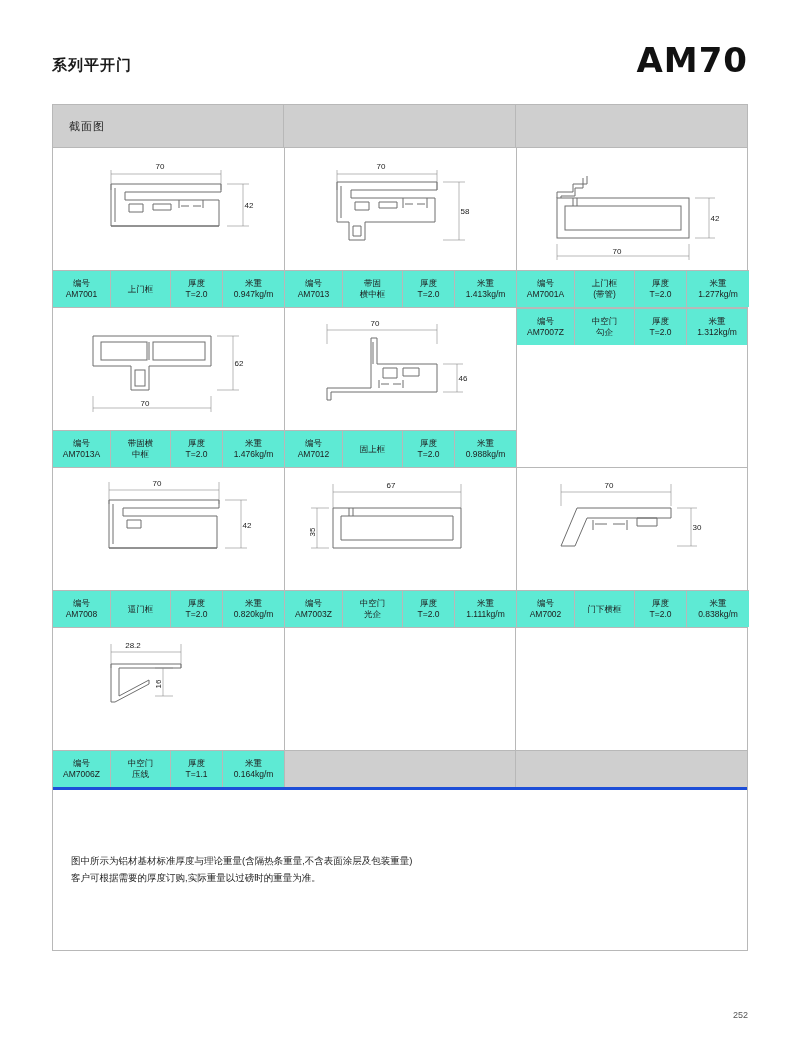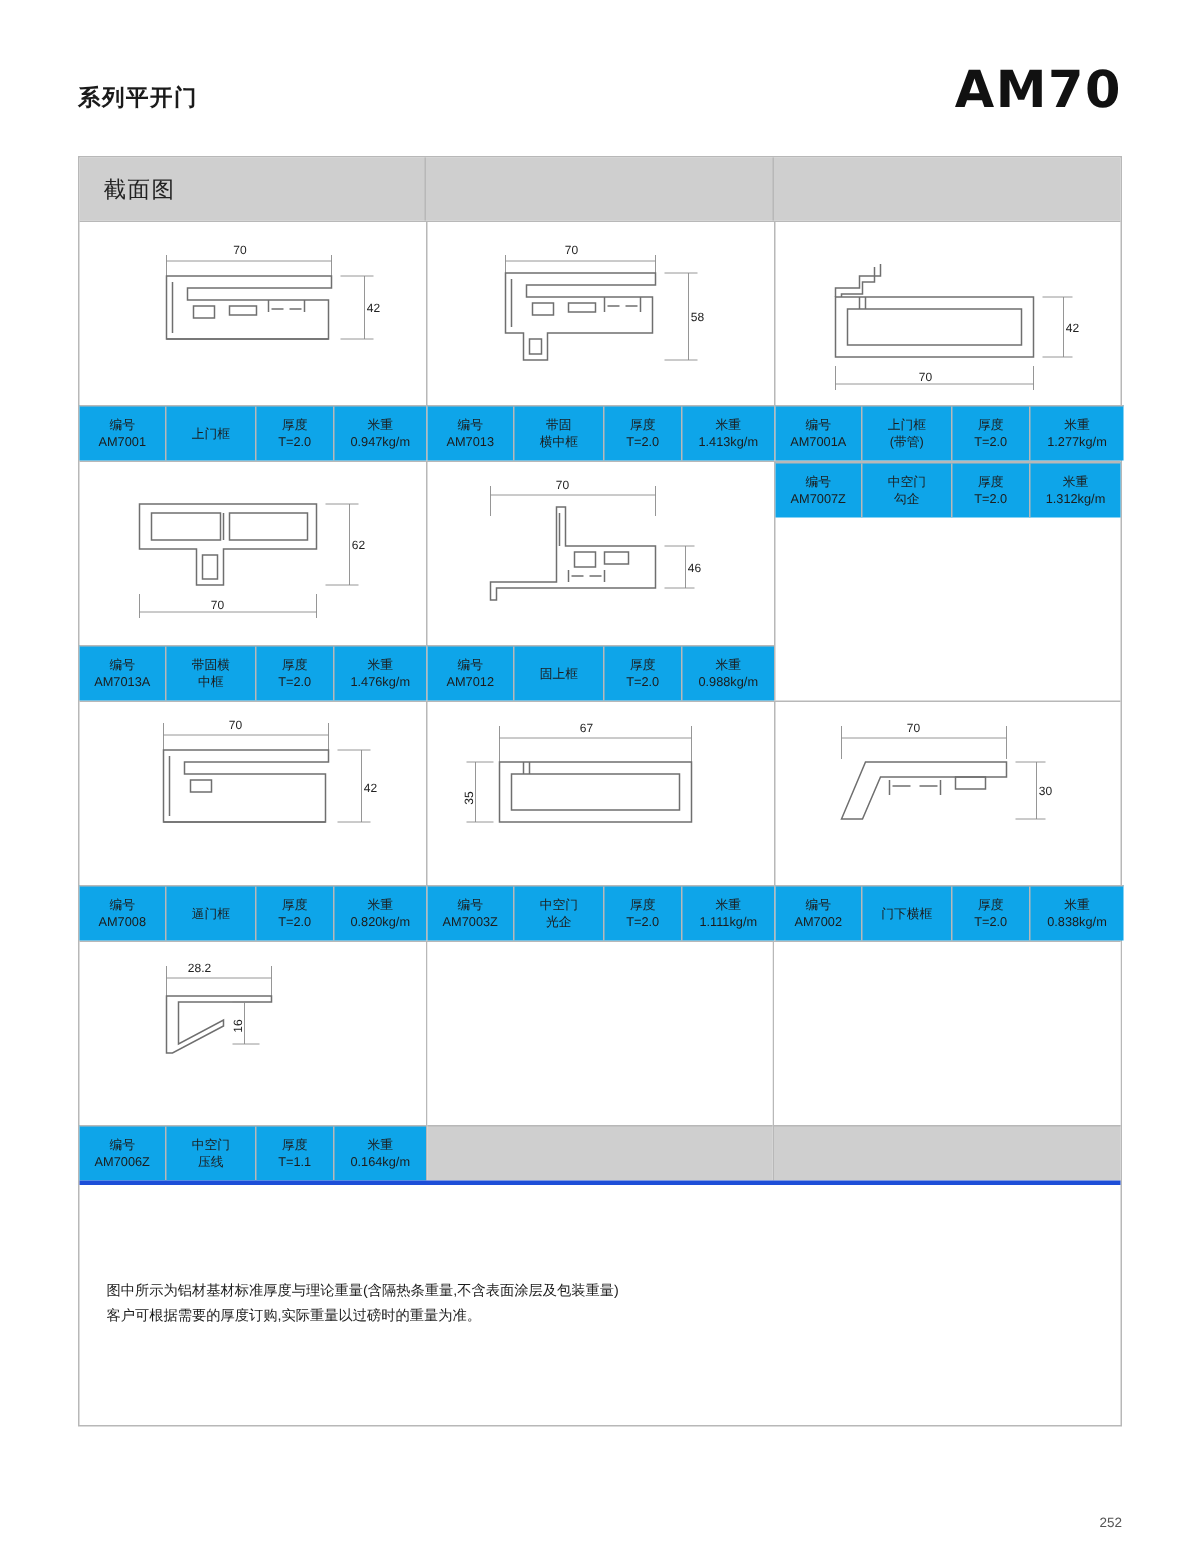--- a/index.html
+++ b/index.html
@@ -64,21 +64,21 @@
     height: 42px;
   }
   .bar-cell {
     flex: 1 1 232px;
     background: #cfcfcf;
     border-right: 1px solid #b8b8b8;
     display: flex;
     align-items: center;
     padding-left: 16px;
     box-sizing: border-box;
-    font-size: 15px;
+    font-size: 11px;
     color: #222;
     letter-spacing: 1px;
   }
   .bar-cell:last-child { border-right: none; }
 
   .grid-row {
     display: flex;
     border-top: 1px solid #b8b8b8;
   }
   .cellblock {
@@ -91,21 +91,21 @@
   .cellblock:last-child { border-right: none; }
   .draw {
     height: 122px;
     position: relative;
     overflow: hidden;
   }
   .draw svg { display: block; }
   .meta {
     display: flex;
     height: 36px;
-    background: #0ea5e9;
+    background: #5eead4;
     border-top: 1px solid #b8b8b8;
   }
   .meta .mcol {
     border-right: 1px solid #b8b8b8;
     display: flex;
     flex-direction: column;
     align-items: center;
     justify-content: center;
     font-size: 8.5px;
     line-height: 11px;

